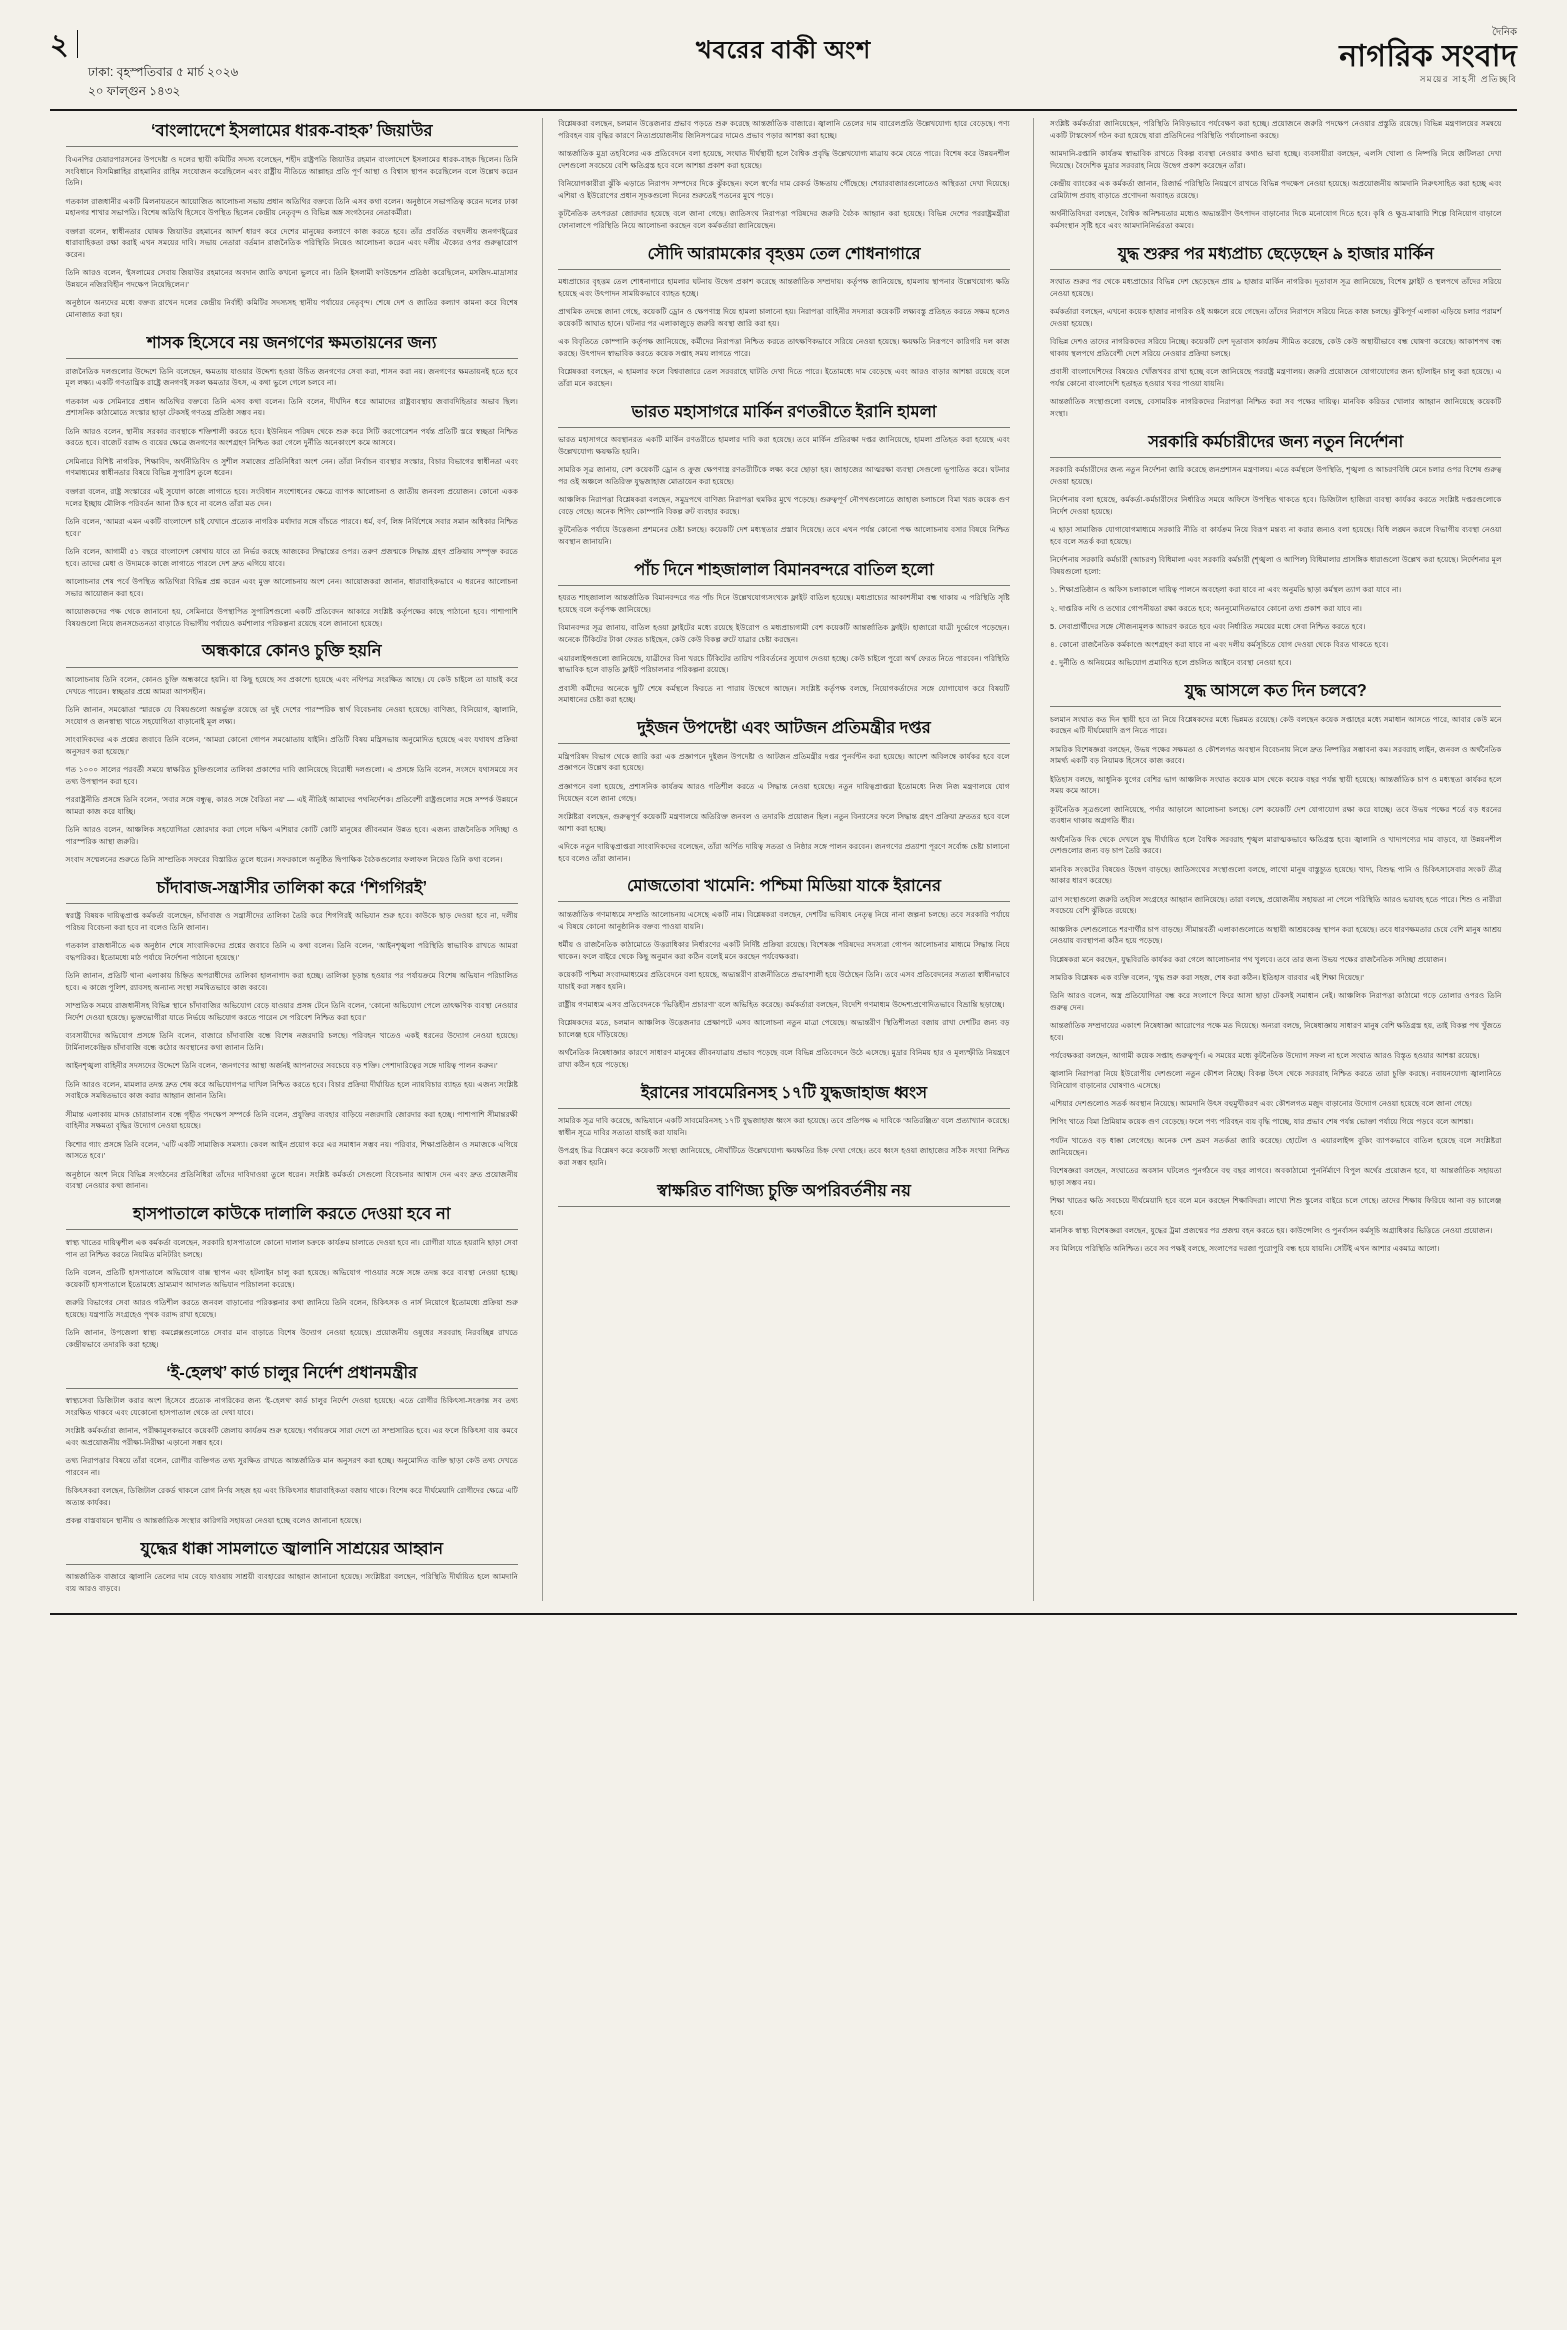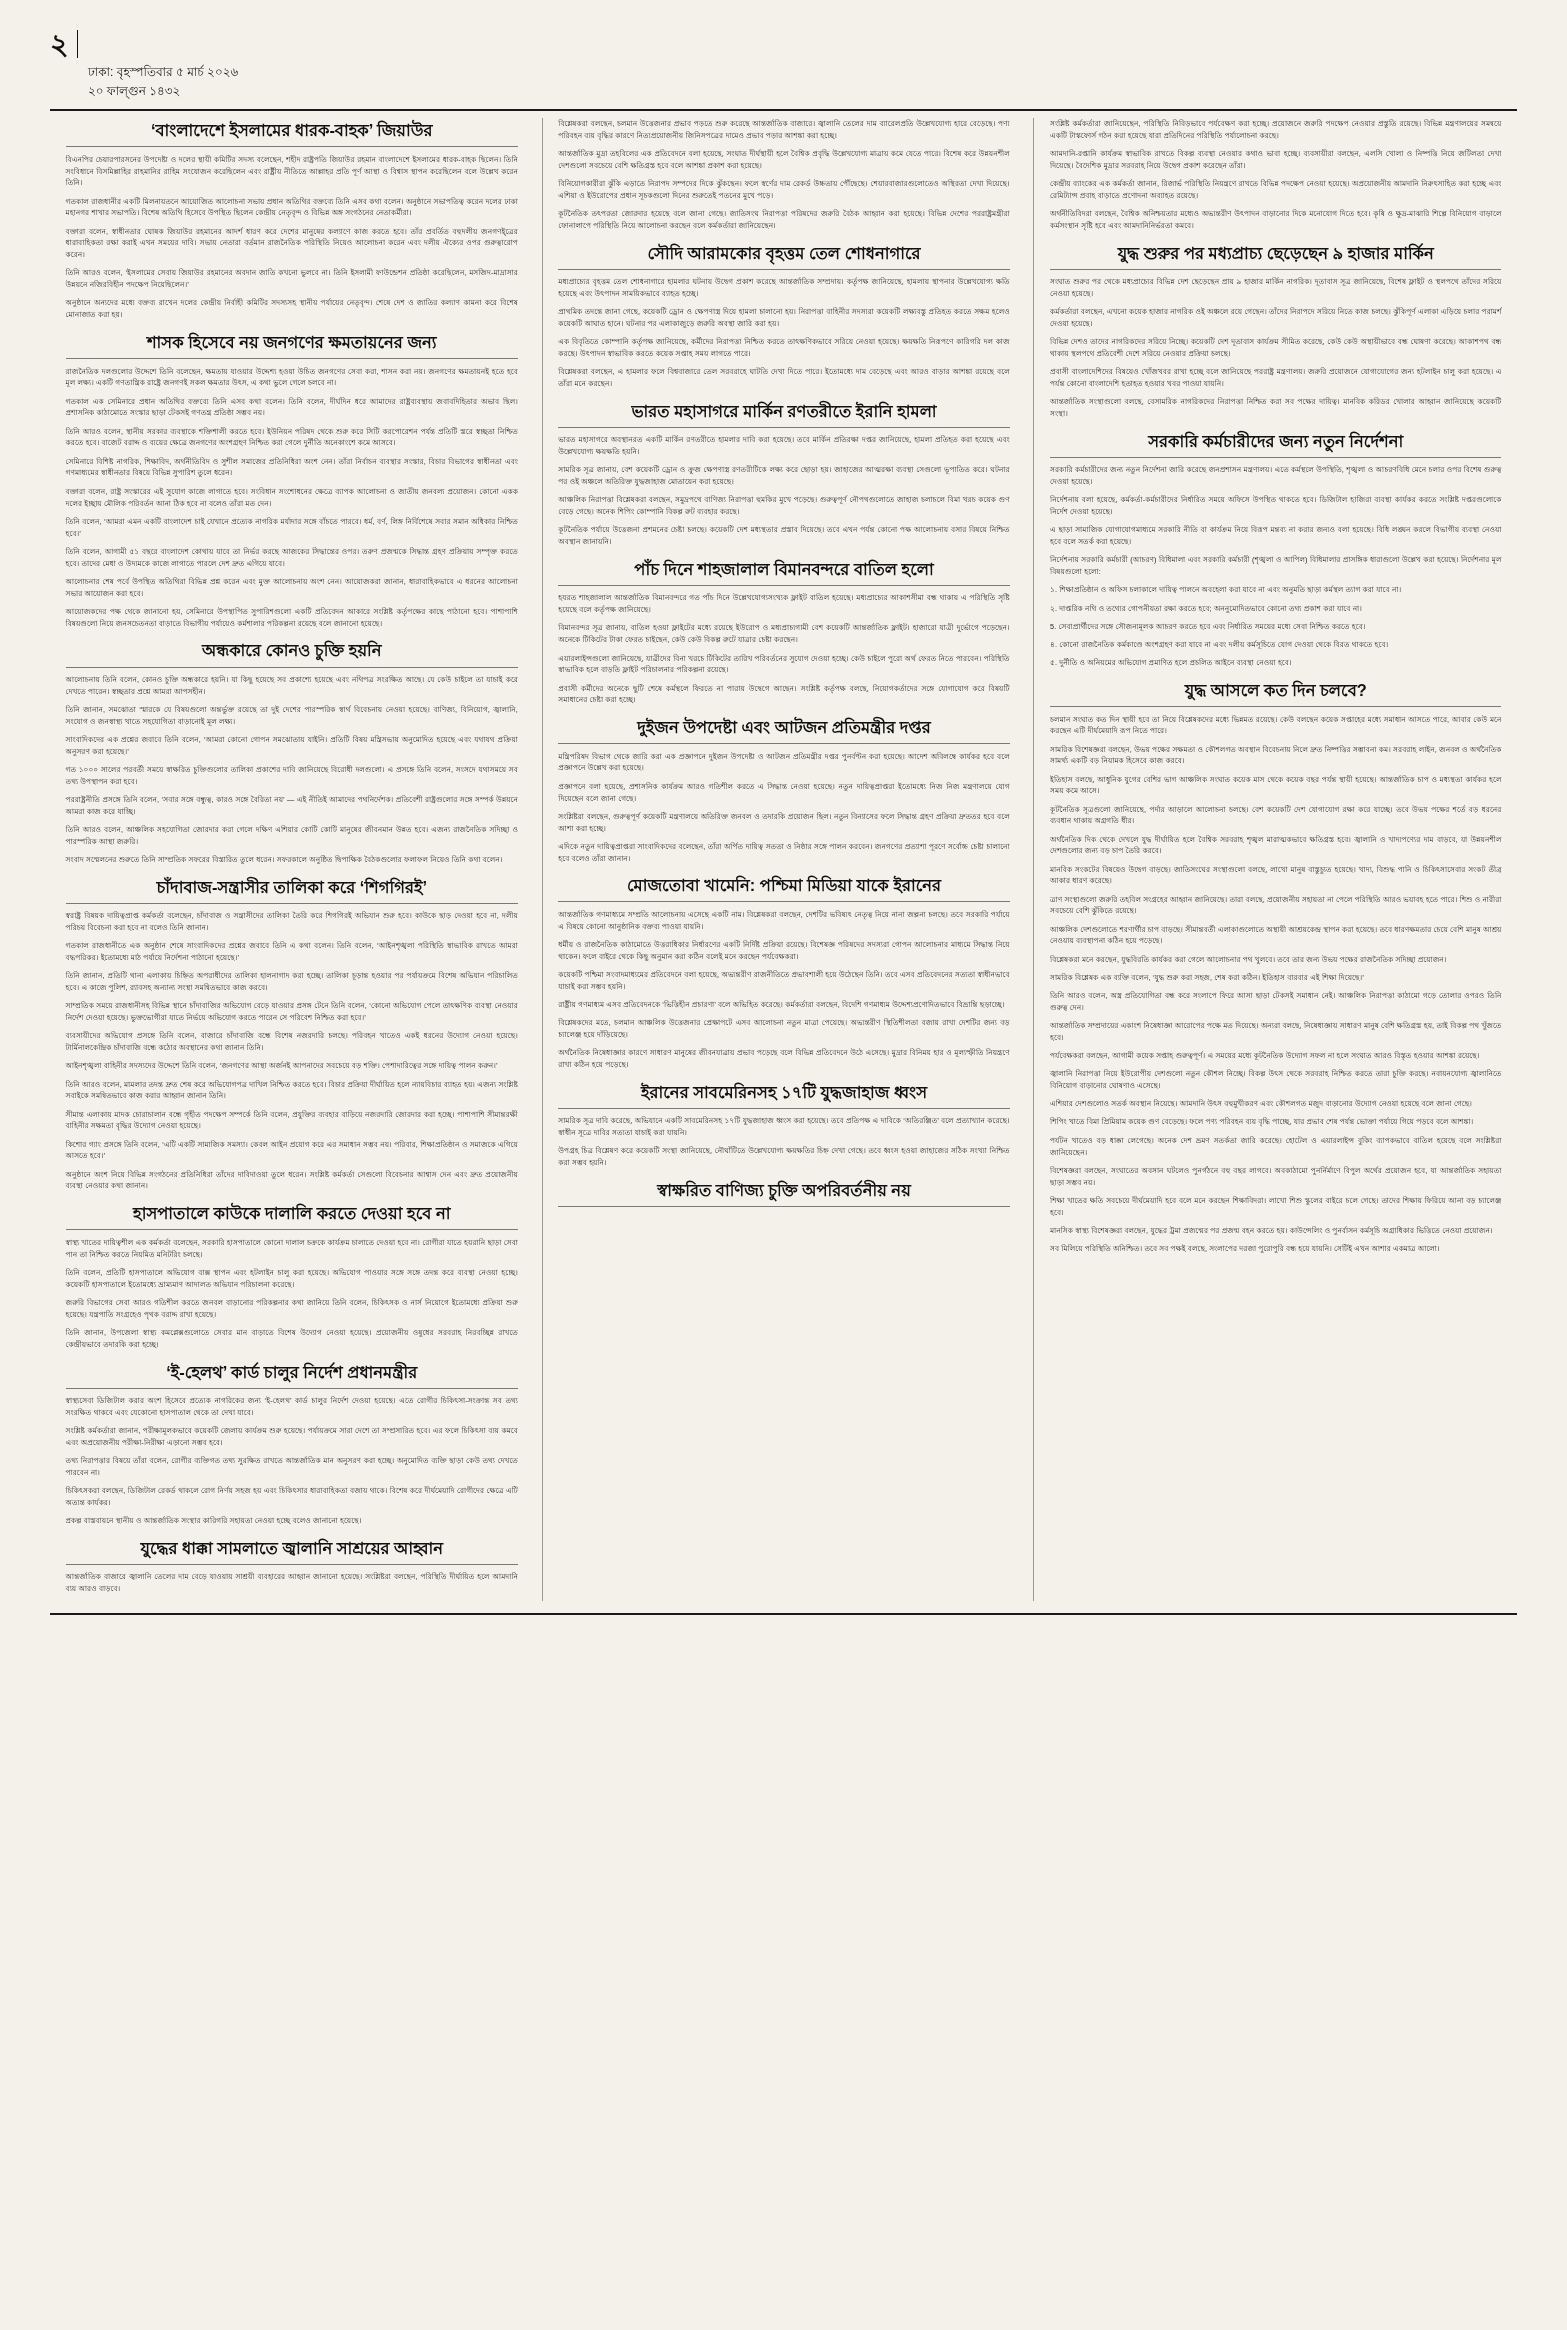--- a/index.html
+++ b/index.html
@@ -137,20 +137,26 @@
 <div class="page">
   <div class="paper-inner">
 
     <div class="masthead">
       <div class="mast-left">
         <div class="page-number">২</div>
         <div class="mast-date">
           <div>ঢাকা: বৃহস্পতিবার ৫ মার্চ ২০২৬</div>
           <div>২০ ফাল্গুন ১৪৩২</div>
         </div>
+      </div>
+      <div class="mast-center">খবরের বাকী অংশ</div>
+      <div class="mast-right">
+        <div class="logo-top">দৈনিক</div>
+        <div class="logo-main">নাগরিক সংবাদ</div>
+        <div class="logo-sub">সময়ের সাহসী প্রতিচ্ছবি</div>
       </div>
     </div>
 
     <div class="columns" id="columns-root">
         <div class="col">
           <div class="headline first">‘বাংলাদেশে ইসলামের ধারক-বাহক’ জিয়াউর</div>
           <p class="body-text">বিএনপির চেয়ারপারসনের উপদেষ্টা ও দলের স্থায়ী কমিটির সদস্য বলেছেন, শহীদ রাষ্ট্রপতি জিয়াউর রহমান বাংলাদেশে ইসলামের ধারক-বাহক ছিলেন। তিনি সংবিধানে বিসমিল্লাহির রাহমানির রাহিম সংযোজন করেছিলেন এবং রাষ্ট্রীয় নীতিতে আল্লাহর প্রতি পূর্ণ আস্থা ও বিশ্বাস স্থাপন করেছিলেন বলে উল্লেখ করেন তিনি।</p>
           <p class="body-text">গতকাল রাজধানীর একটি মিলনায়তনে আয়োজিত আলোচনা সভায় প্রধান অতিথির বক্তব্যে তিনি এসব কথা বলেন। অনুষ্ঠানে সভাপতিত্ব করেন দলের ঢাকা মহানগর শাখার সভাপতি। বিশেষ অতিথি হিসেবে উপস্থিত ছিলেন কেন্দ্রীয় নেতৃবৃন্দ ও বিভিন্ন অঙ্গ সংগঠনের নেতাকর্মীরা।</p>
           <p class="body-text">বক্তারা বলেন, স্বাধীনতার ঘোষক জিয়াউর রহমানের আদর্শ ধারণ করে দেশের মানুষের কল্যাণে কাজ করতে হবে। তাঁর প্রবর্তিত বহুদলীয় জনগণই্ত্রের ধারাবাহিকতা রক্ষা করাই এখন সময়ের দাবি। সভায় নেতারা বর্তমান রাজনৈতিক পরিস্থিতি নিয়েও আলোচনা করেন এবং দলীয় ঐক্যের ওপর গুরুত্বারোপ করেন।</p>
           <p class="body-text">তিনি আরও বলেন, ‘ইসলামের সেবায় জিয়াউর রহমানের অবদান জাতি কখনো ভুলবে না। তিনি ইসলামী ফাউন্ডেশন প্রতিষ্ঠা করেছিলেন, মসজিদ-মাদ্রাসার উন্নয়নে নজিরবিহীন পদক্ষেপ নিয়েছিলেন।’</p>

